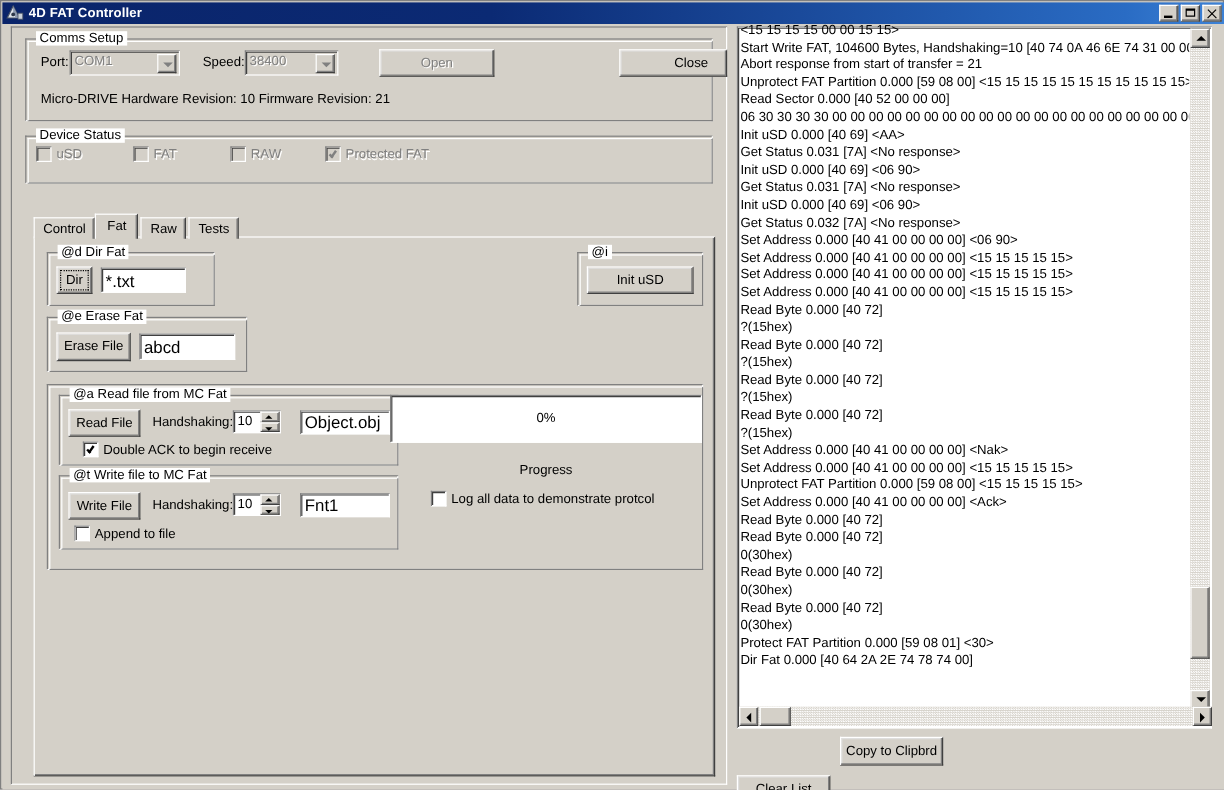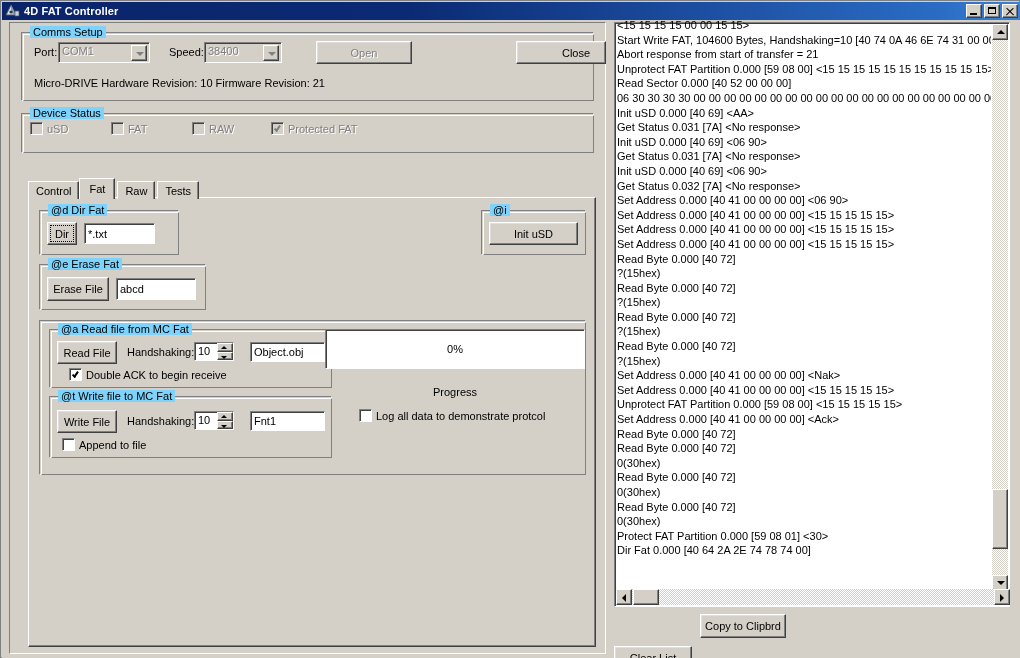--- a/index.html
+++ b/index.html
@@ -128,21 +128,21 @@
     left: 1px; top: 1px; right: -1px; bottom: -1px;
     border-left: 1px solid #ffffff;
     border-top: 1px solid #ffffff;
     border-right: 1px solid #808080;
     border-bottom: 1px solid #808080;
     pointer-events: none;
   }
   .gb-title {
     position: absolute;
     top: -7px; left: 8px;
-    background: #7dd3fc;
+    background: #ffffff;
     padding: 0 3px;
     font-size: 11px;
     color: #000;
     z-index: 2;
     white-space: nowrap;
   }
 
   
   .lbl { position: absolute; font-size: 11px; color: #000; white-space: nowrap; }
 
@@ -179,21 +179,21 @@
   .tin {
     position: absolute;
     background: #ffffff;
     border-top: 1px solid #808080;
     border-left: 1px solid #808080;
     border-right: 1px solid #ffffff;
     border-bottom: 1px solid #ffffff;
     box-shadow: inset 1px 1px 0 #404040;
     box-sizing: border-box;
     font-family: "Liberation Sans", sans-serif;
-    font-size: 11px;
+    font-size: 14px;
     color: #000;
     padding: 0 0 0 3px;
     outline: none;
     line-height: normal;
   }
 
   
   .combo {
     position: absolute;
     background: #d4d0c8;

